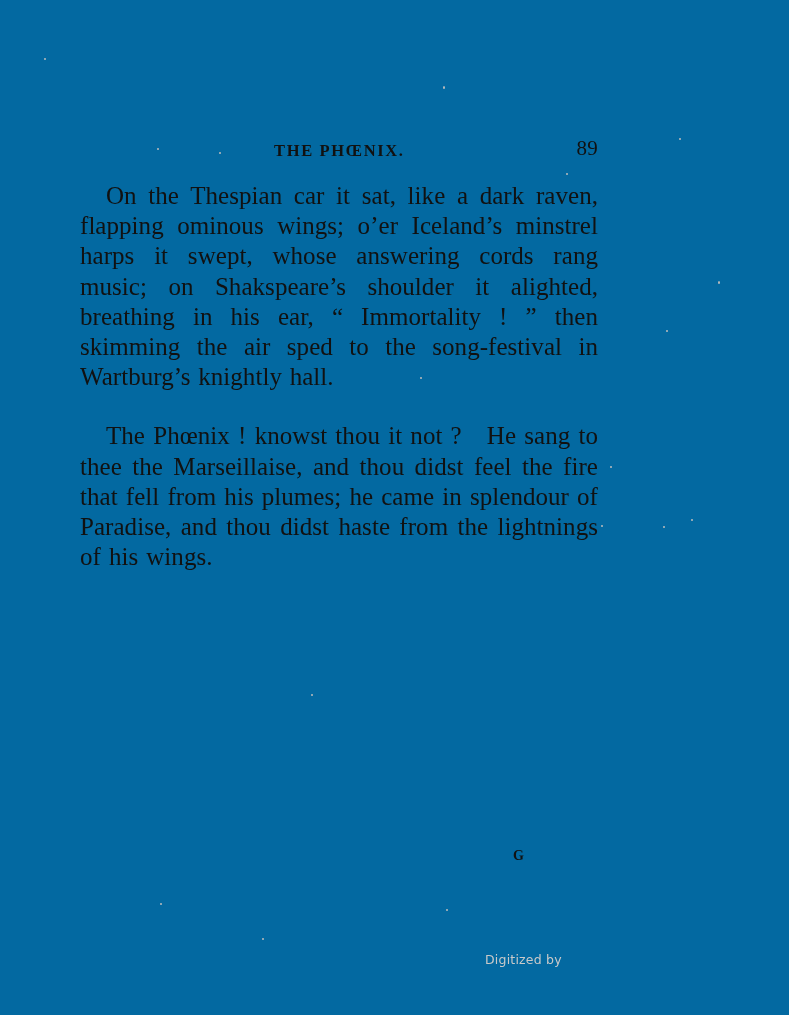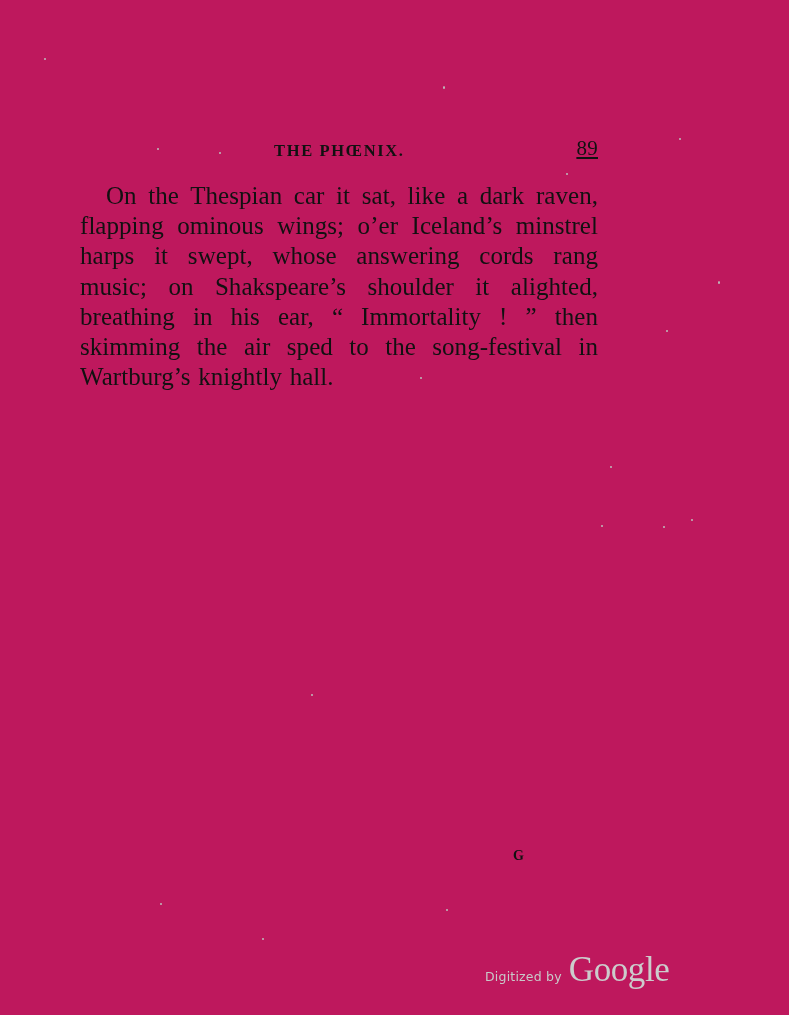--- a/index.html
+++ b/index.html
@@ -14,21 +14,21 @@
     overflow: hidden;
     font-family: "Liberation Serif", "DejaVu Serif", serif;
     color: #111111;
     -webkit-font-smoothing: antialiased;
   }
 
   
   .page-sheet {
     position: absolute;
     inset: 0;
-    background: #be185d;
+    background: #0369a1;
   }
 
   
   .running-head {
     position: absolute;
     left: 80px;
     top: 138px;
     width: 517px;
     height: 26px;
   }
@@ -44,21 +44,20 @@
     line-height: 26px;
     text-indent: 1.6px;
   }
   .folio {
     position: absolute;
     right: -1px;
     top: -3px;
     font-size: 21px;
     line-height: 26px;
     letter-spacing: 0.3px;
-    text-decoration: underline;
   }
 
   
   .textblock {
     position: absolute;
     left: 80px;
     top: 181px;
     width: 518px;
   }
   .para {
@@ -128,27 +127,27 @@
 
 <div class="page-sheet">
 
   <div class="running-head">
     <div class="head-title">THE PHŒNIX.</div>
     <div class="folio">89</div>
   </div>
 
   <div class="textblock">
     <p class="para p1">On the Thespian car it sat, like a dark raven, flapping ominous wings; o’er Iceland’s minstrel harps it swept, whose answering cords rang music; on Shakspeare’s shoulder it alighted, breathing in his ear, “ Immortality ! ” then skimming the air sped to the song-festival in Wartburg’s knightly hall.</p>
+    <p class="para p2">The Phœnix ! knowst thou it not ? He sang to thee the Marseillaise, and thou didst feel the fire that fell from his plumes; he came in splendour of Paradise, and thou didst haste from the lightnings of his wings.</p>
   </div>
 
   <div class="signature-mark">G</div>
 
   <div class="watermark">
     <span class="wm-digitized">Digitized by</span>
-    <span class="wm-google">Google</span>
   </div>
 
   <div class="speck" style="left:44px;  top:58px;  width:2px; height:2px;"></div>
   <div class="speck" style="left:443px; top:86px;  width:2px; height:3px;"></div>
   <div class="speck" style="left:679px; top:138px; width:2px; height:2px;"></div>
   <div class="speck" style="left:566px; top:173px; width:2px; height:2px;"></div>
   <div class="speck" style="left:157px; top:148px; width:2px; height:2px;"></div>
   <div class="speck" style="left:219px; top:152px; width:2px; height:2px;"></div>
   <div class="speck" style="left:718px; top:281px; width:2px; height:3px;"></div>
   <div class="speck" style="left:666px; top:330px; width:2px; height:2px;"></div>

